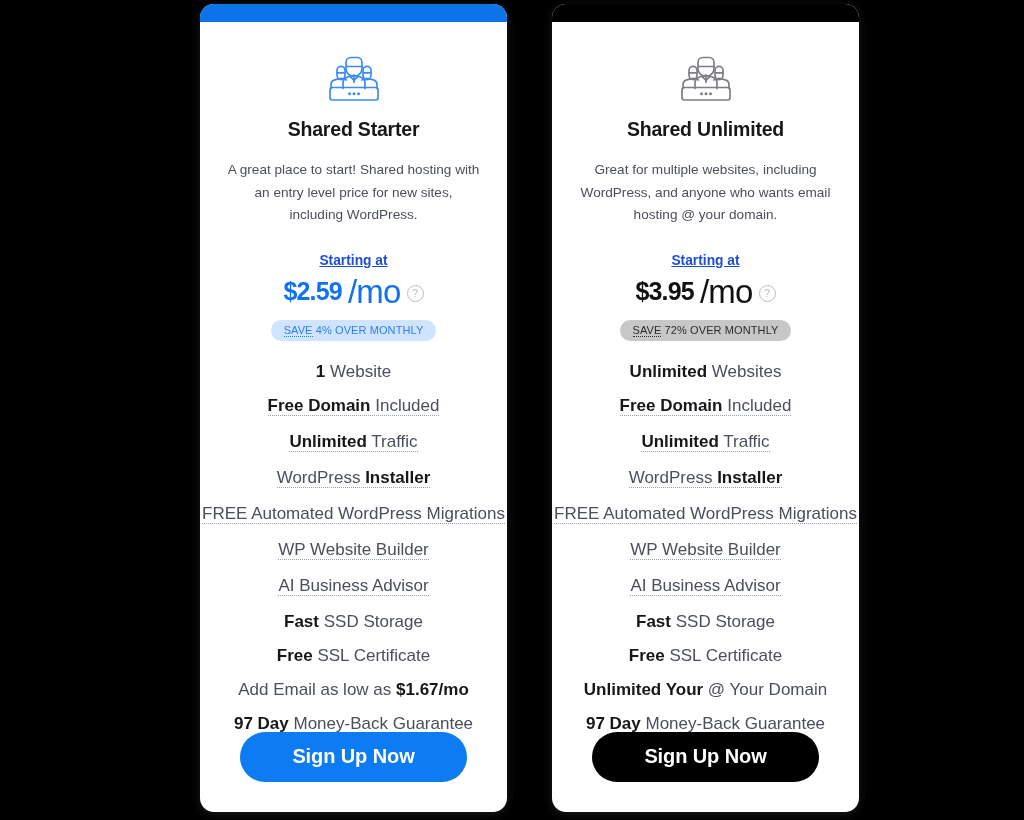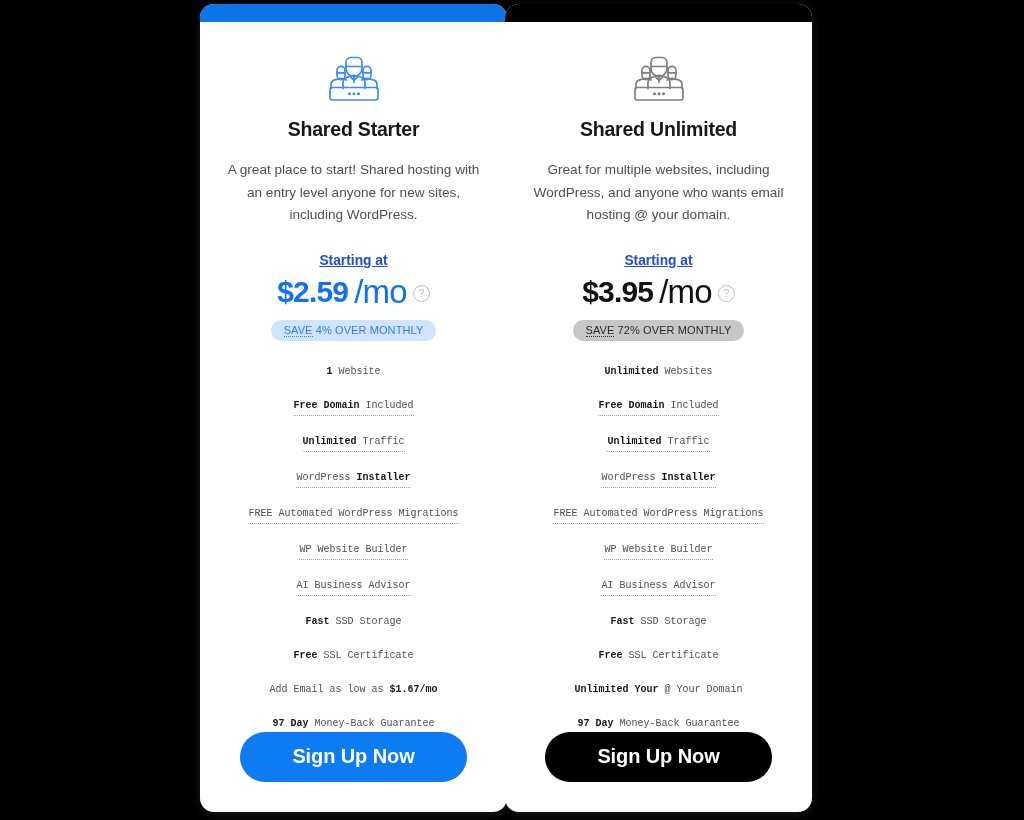--- a/index.html
+++ b/index.html
@@ -26,21 +26,21 @@
     width: 307px;
     height: 808px;
     background: #ffffff;
     border-radius: 14px;
     overflow: hidden;
     display: flex;
     flex-direction: column;
     box-shadow: 0 2px 10px rgba(255,255,255,0.10);
   }
   #card-0 { left: 200px; }
-  #card-1 { left: 505px; }
+  #card-1 { left: 552px; }
 
   .card-topbar {
     height: 18px;
     width: 100%;
     flex: 0 0 auto;
   }
   #card-0 .card-topbar { background: #0a74e8; }
   #card-1 .card-topbar { background: #000000; }
 
   .card-body {
@@ -90,21 +90,21 @@
 
   .price-row {
     margin-top: 6px;
     display: flex;
     align-items: center;
     justify-content: center;
     gap: 6px;
   }
 
   .price-amount {
-    font-size: 30px;
+    font-size: 25px;
     font-weight: bold;
     letter-spacing: -0.8px;
     line-height: 1.1;
     text-align: center;
   }
   .price-per {
     font-size: 33px;
     font-weight: normal;
     letter-spacing: -0.8px;
     line-height: 1.1;
@@ -145,26 +145,25 @@
   
   .features {
     margin-top: 22px;
     width: 100%;
     list-style: none;
     display: flex;
     flex-direction: column;
     align-items: center;
   }
   .feature {
-    font-size: 10px;
+    font-size: 17px;
     color: #4b4f58;
     margin-bottom: 17px;
     white-space: nowrap;
     line-height: 17px;
-    font-family: Liberation Mono, monospace;
   }
   .feature:last-child { margin-bottom: 0; }
   .feature .strong { font-weight: bold; color: #17171a; }
   .feature.tip {
     border-bottom: 1px dotted #9aa0ab;
     padding-bottom: 1px;
     cursor: help;
   }
 
   
@@ -207,21 +206,21 @@
           <path d="M54 38.5v-3.6c0-2.6-2-4.6-4.6-5.2L44 28.4l-5.2 1.6"></path>
           <path d="M20 38.5v-5.7c0-2.9 2.2-5.3 5.2-6l5.8-1.5 5.8 1.5c3 .7 5.2 3.1 5.2 6v5.7"></path>
           <path d="M31 25.3v7"></path>
           <path d="M27.2 26.6L31 30.4l3.8-3.8"></path>
           <rect x="7" y="37.5" width="48" height="12.5" rx="2.2"></rect>
           <circle cx="26.5" cy="43.8" r="1.5" fill="#3b8bf5" stroke="none"></circle>
           <circle cx="31" cy="43.8" r="1.5" fill="#3b8bf5" stroke="none"></circle>
           <circle cx="35.5" cy="43.8" r="1.5" fill="#3b8bf5" stroke="none"></circle>
         </svg>
         <div class="plan-title">Shared Starter</div>
-        <div class="plan-desc">A great place to start! Shared hosting with an entry level anyone for new sites, including WordPress.</div>
+        <div class="plan-desc">A great place to start! Shared hosting with an entry level price for new sites, including WordPress.</div>
         <div class="starting-at">Starting at</div>
         <div class="price-row">
           <span class="price-amount">$2.59</span>
           <span class="price-per">/mo</span>
           <span class="help-icon">?</span>
         </div>
         <div class="save-badge"><span class="save-word">SAVE</span><span> 4% OVER MONTHLY</span></div>
         <ul class="features">
           <li class="feature"><span class="strong">1</span><span> Website</span></li>
           <li class="feature tip"><span class="strong">Free Domain</span><span> Included</span></li>

